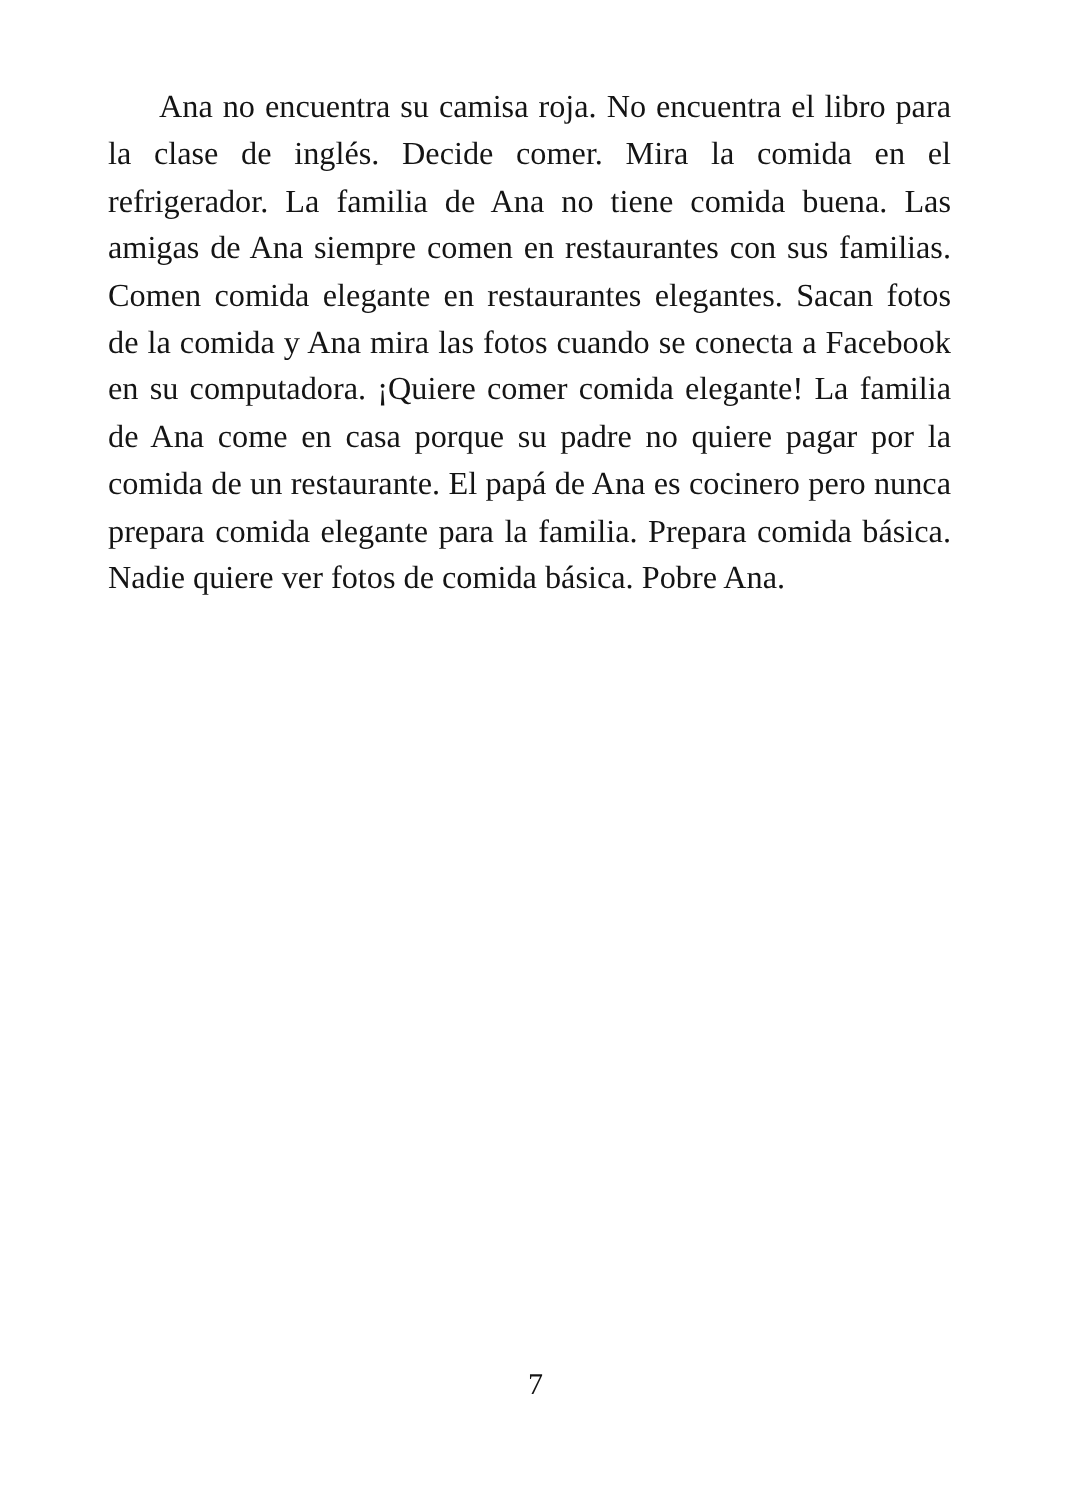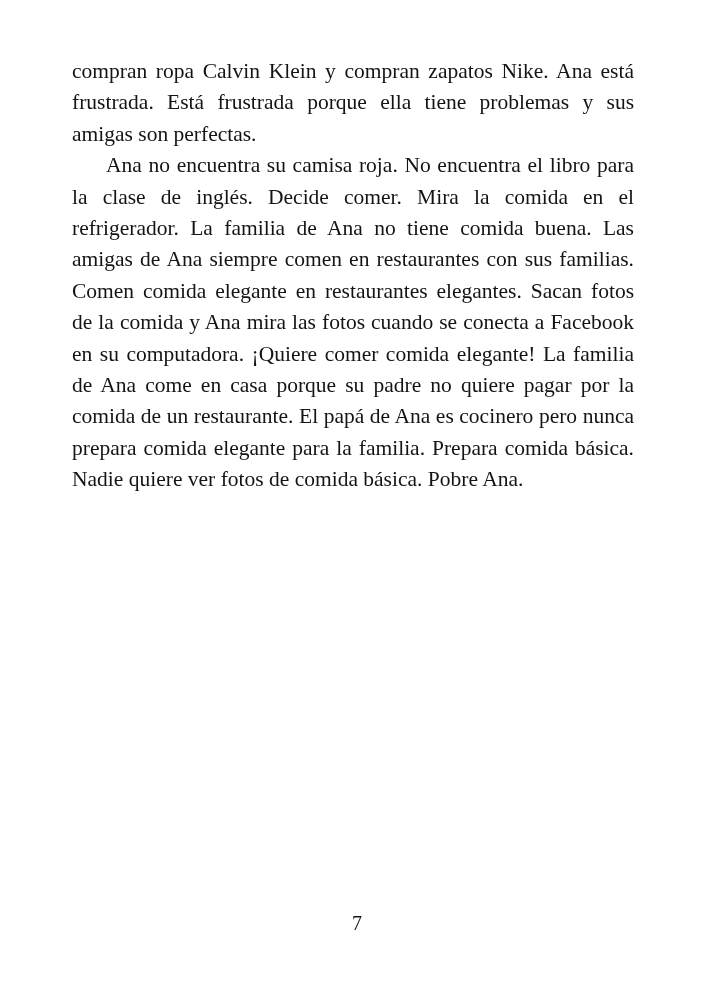--- a/index.html
+++ b/index.html
@@ -52,17 +52,16 @@
     text-align: center;
     font-size: 20px;
     color: #141414;
   }
 </style>
 </head>
 <body>
 
 <div class="page">
   <div class="text-block">
-    <p class="para first">compran ropa Calvin Klein y compran zapatos Nike. Ana está frustrada. Está frustrada porque ella tiene problemas y sus amigas son perfectas.</p>
     <p class="para indent">Ana no encuentra su camisa roja. No encuentra el libro para la clase de inglés. Decide comer. Mira la comida en el refrigerador. La familia de Ana no tiene comida buena. Las amigas de Ana siempre comen en restaurantes con sus familias. Comen comida elegante en restaurantes elegantes. Sacan fotos de la comida y Ana mira las fotos cuando se conecta a Facebook en su computadora. ¡Quiere comer comida elegante! La familia de Ana come en casa porque su padre no quiere pagar por la comida de un restaurante. El papá de Ana es cocinero pero nunca prepara comida elegante para la familia. Prepara comida básica. Nadie quiere ver fotos de comida básica. Pobre Ana.</p>
   </div>
   <div class="page-number">7</div>
 </div>
 
 </body></html>

